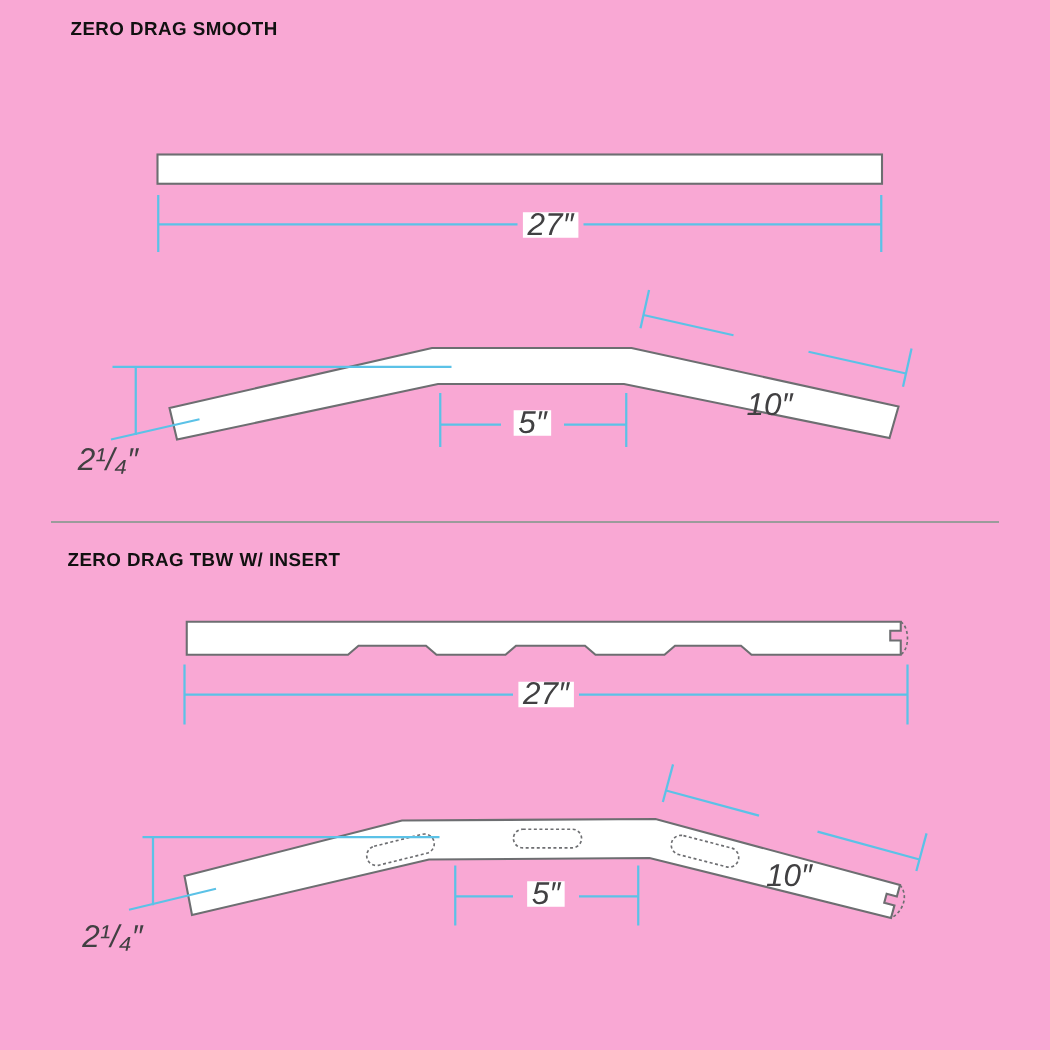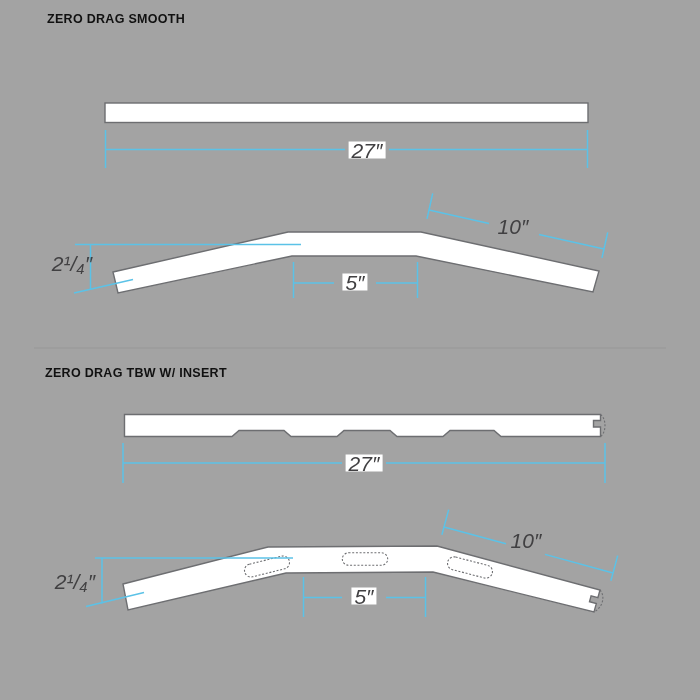--- a/index.html
+++ b/index.html
@@ -1,19 +1,19 @@
 <!DOCTYPE html>
 <html><head>
 <meta charset="utf-8">
 <style>
   html,body{margin:0;padding:0;background:#fff;}
   .canvas{
     position:relative;
     width:700px;height:700px;
-    background:#a3a3a3;
+    background:#f9a8d4;
     font-family:"Liberation Sans", sans-serif;
     overflow:hidden;
   }
   .section-title{
     position:absolute;
     font-size:12.5px;
     font-weight:bold;
     color:#111111;
     letter-spacing:.3px;
     white-space:nowrap;
@@ -22,21 +22,21 @@
     position:absolute;
     transform:translate(-50%,-50%);
     font-size:21px;
     font-style:italic;
     color:#414042;
     white-space:nowrap;
     background:#ffffff;
     padding:0 3px;
     line-height:17px;
   }
-  .dim-label.no-bg{background:transparent;padding:0;}
+  .dim-label.no-bg{background:transparent;padding:0;margin-top:44px;}
   svg{position:absolute;left:0;top:0;}
   .outline{fill:#ffffff;stroke:#6d6e71;stroke-width:1.4;stroke-linejoin:miter;}
   .dim{stroke:#5bc2e7;stroke-width:1.5;fill:none;stroke-linecap:butt;}
   .detail-dash{fill:none;stroke:#6d6e71;stroke-width:1.1;stroke-dasharray:2 1.7;}
   .divider{stroke:#9b9b9b;stroke-width:1.4;}
 </style>
 </head>
 <body>
 
 <div class="canvas">

